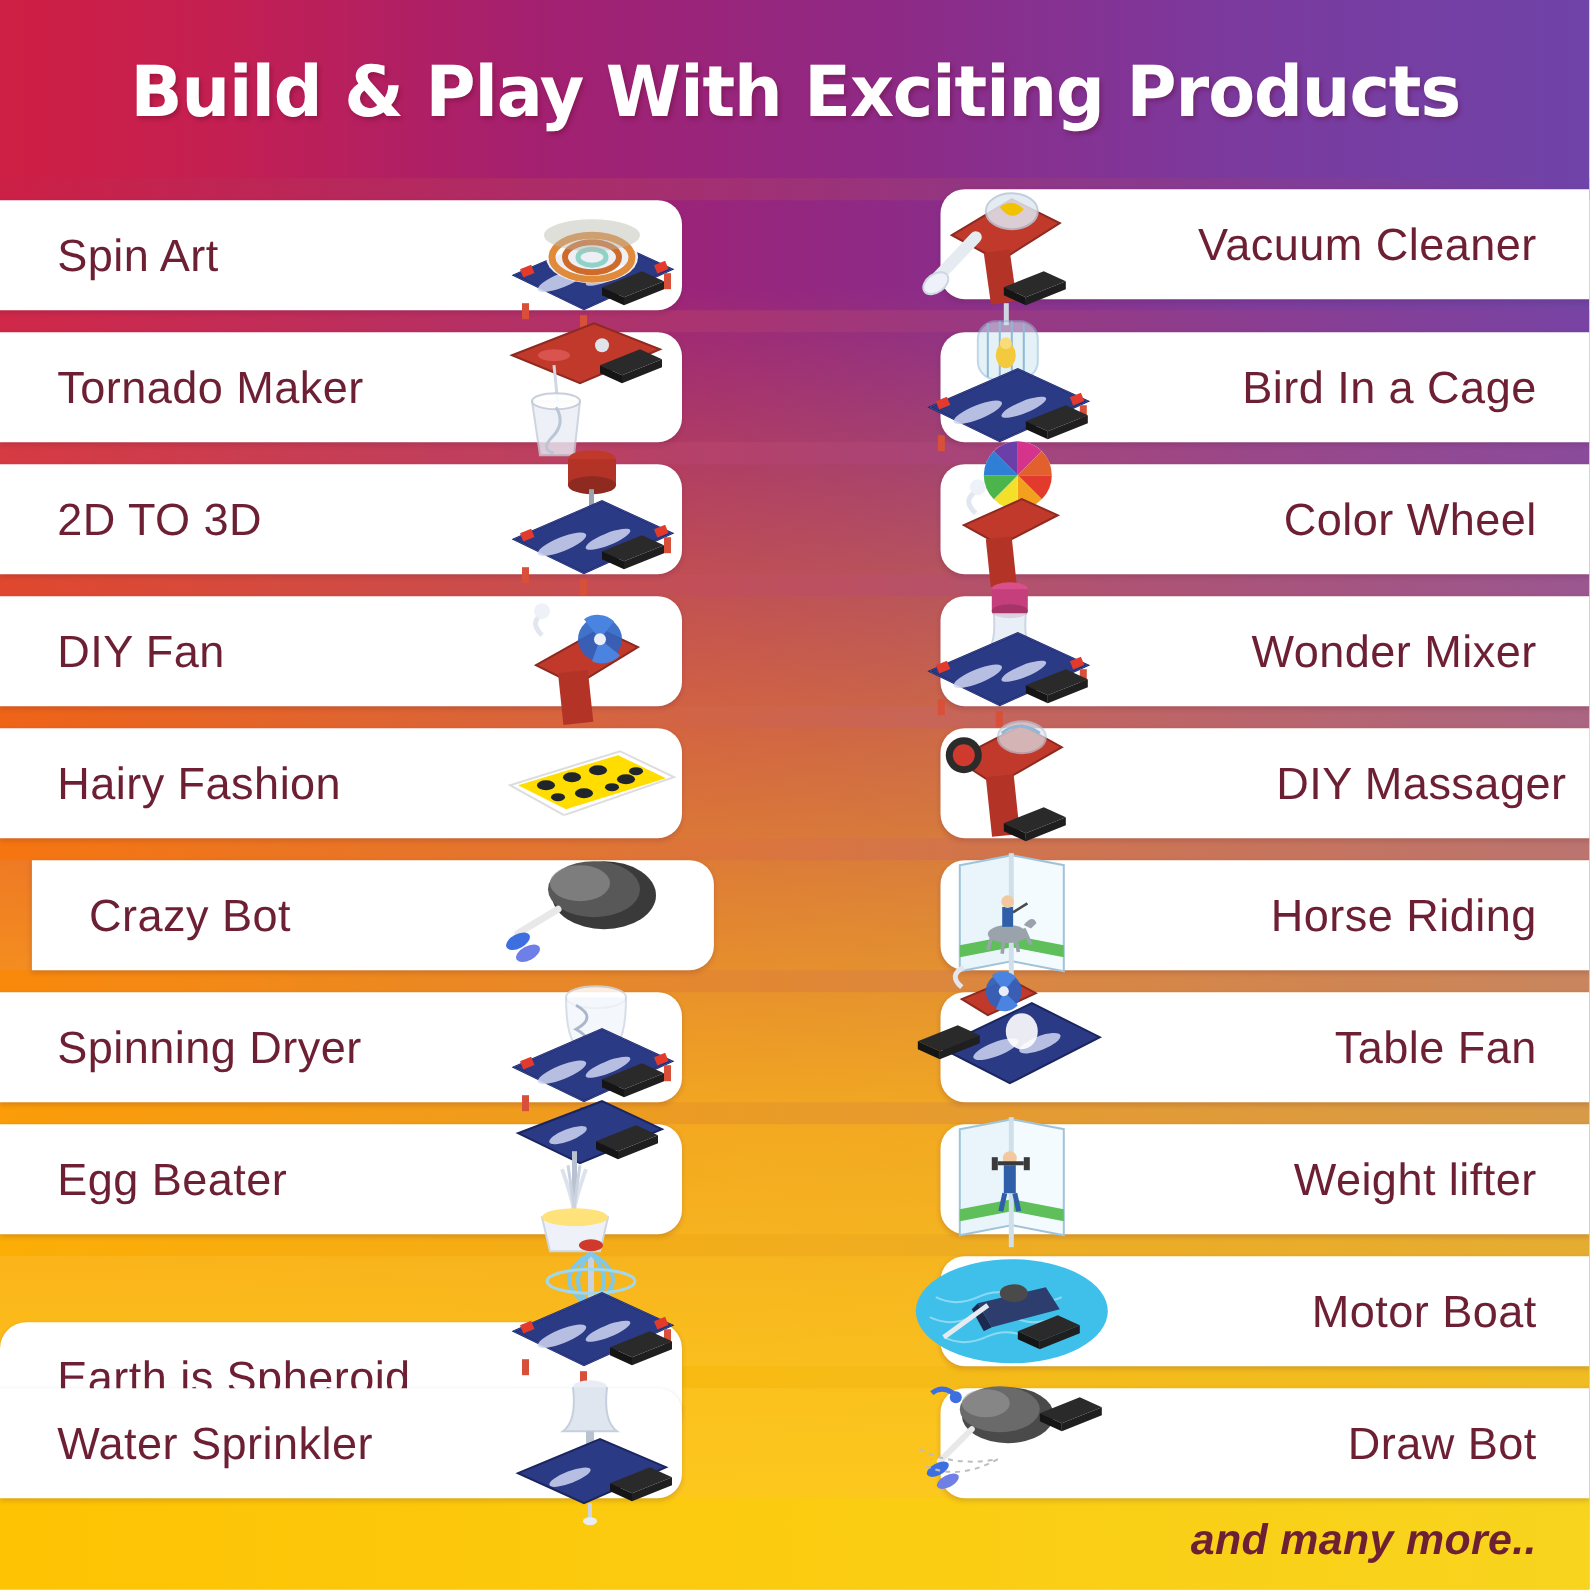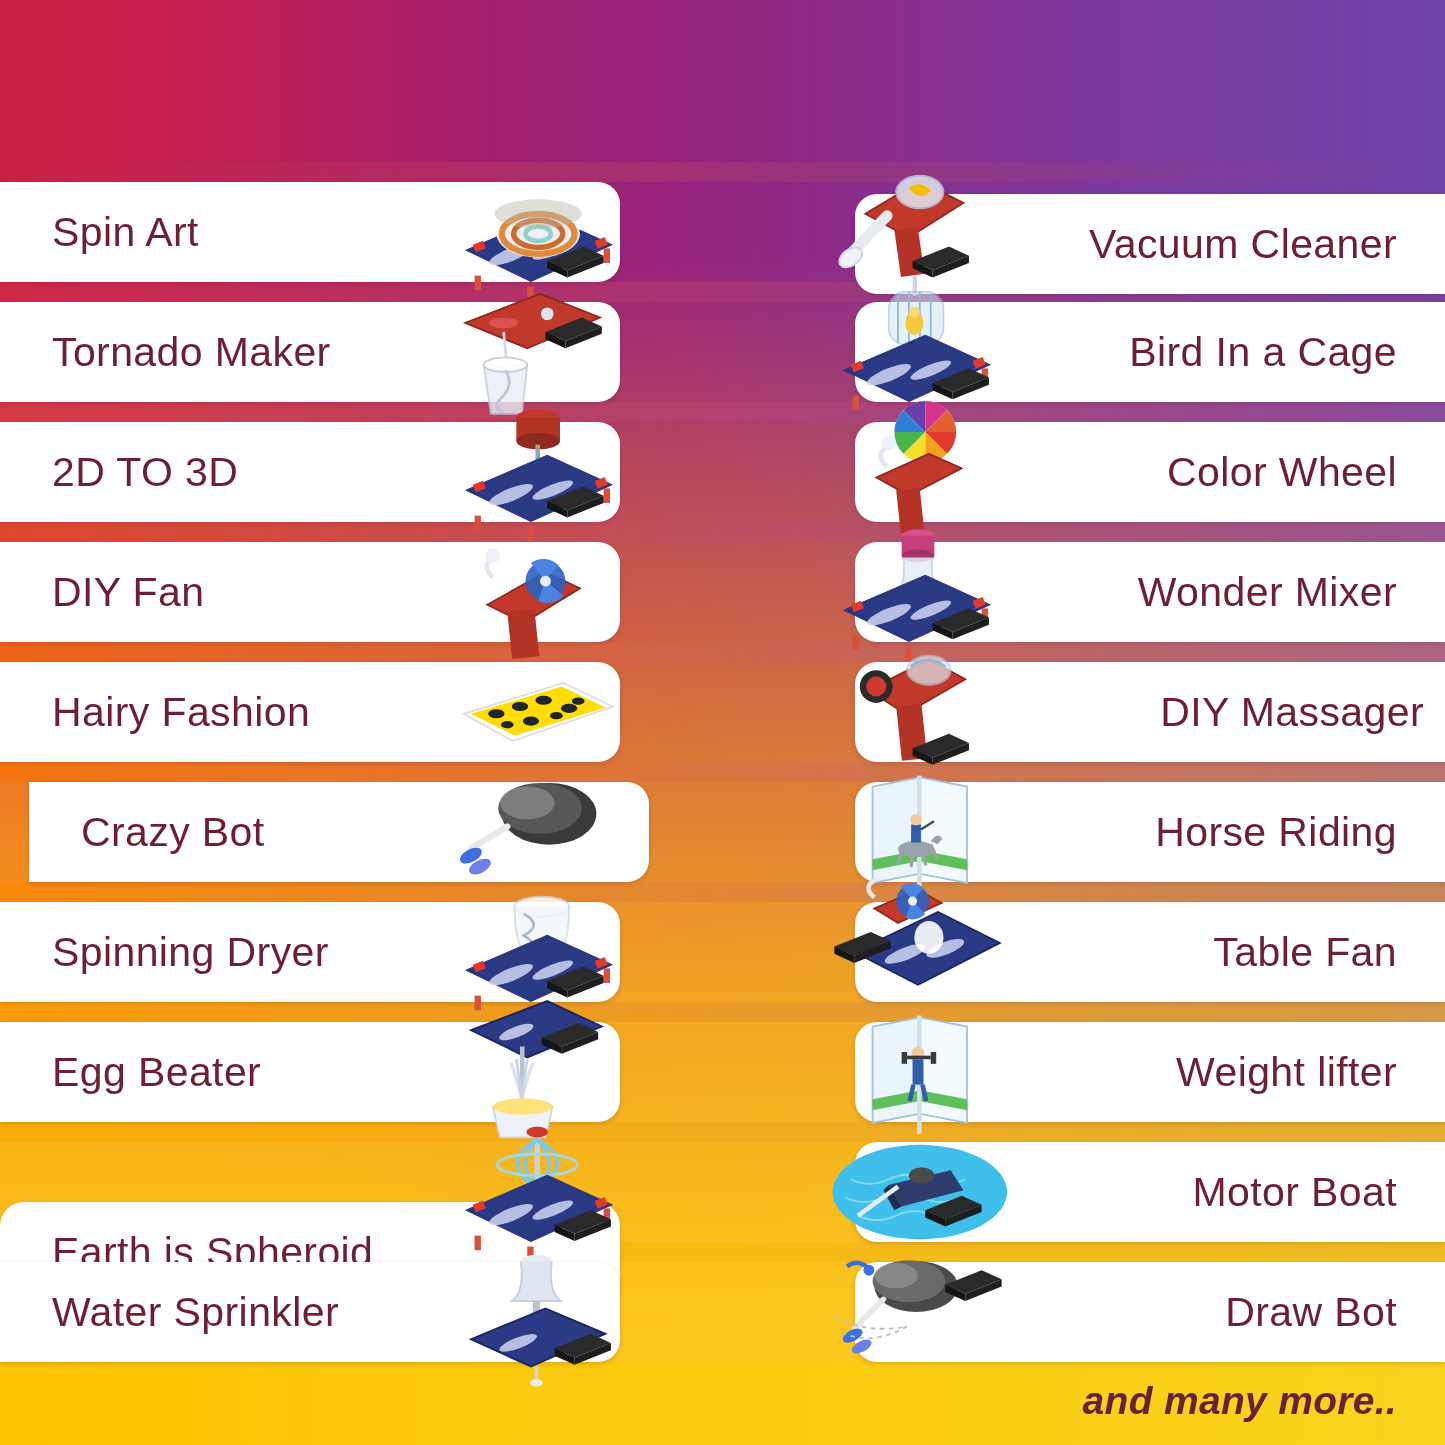--- a/index.html
+++ b/index.html
@@ -89,20 +89,23 @@
     letter-spacing:0.3px;
     z-index:6;
     margin-top:43px;
   }
 </style>
 </head>
 <body>
 
 <div id="page">
 
+  <div id="header">
+    <div id="title">Build &amp; Play With Exciting Products</div>
+  </div>
 
   <div id="stripes">
       <div class="stripe" style="top: 162px; background: linear-gradient(90deg, rgb(204, 32, 70) 0%, rgb(111, 67, 168) 100%);"></div>
       <div class="stripe" style="top: 282px; background: linear-gradient(90deg, rgb(208, 40, 72) 0%, rgb(120, 67, 164) 100%);"></div>
       <div class="stripe" style="top: 402px; background: linear-gradient(90deg, rgb(214, 58, 66) 0%, rgb(138, 75, 156) 100%);"></div>
       <div class="stripe" style="top: 522px; background: linear-gradient(90deg, rgb(224, 72, 46) 0%, rgb(154, 87, 144) 100%);"></div>
       <div class="stripe" style="top: 642px; background: linear-gradient(90deg, rgb(239, 100, 23) 0%, rgb(171, 101, 131) 100%);"></div>
       <div class="stripe" style="top: 762px; background: linear-gradient(90deg, rgb(246, 117, 16) 0%, rgb(187, 116, 112) 100%);"></div>
       <div class="stripe" style="top: 882px; background: linear-gradient(90deg, rgb(249, 137, 11) 0%, rgb(200, 133, 95) 100%);"></div>
       <div class="stripe" style="top: 1002px; background: linear-gradient(90deg, rgb(251, 156, 8) 0%, rgb(215, 154, 72) 100%);"></div>
@@ -137,21 +140,21 @@
         <div class="label">Egg Beater</div>
       </div>
       <div class="row left" style="top: 1202px; border-radius: 24px;">
         <div class="label">Earth is Spheroid</div>
       </div>
       <div class="row left" style="top: 1262px;">
         <div class="label">Water Sprinkler</div>
       </div>
     </div>
   <div id="rows-right">
-      <div class="row right" style="top: 194px;">
+      <div class="row right" style="top: 172px;">
         <div class="label">Vacuum Cleaner</div>
       </div>
       <div class="row right" style="top: 302px;">
         <div class="label">Bird In a Cage</div>
       </div>
       <div class="row right" style="top: 422px;">
         <div class="label">Color Wheel</div>
       </div>
       <div class="row right" style="top: 542px;">
         <div class="label">Wonder Mixer</div>

